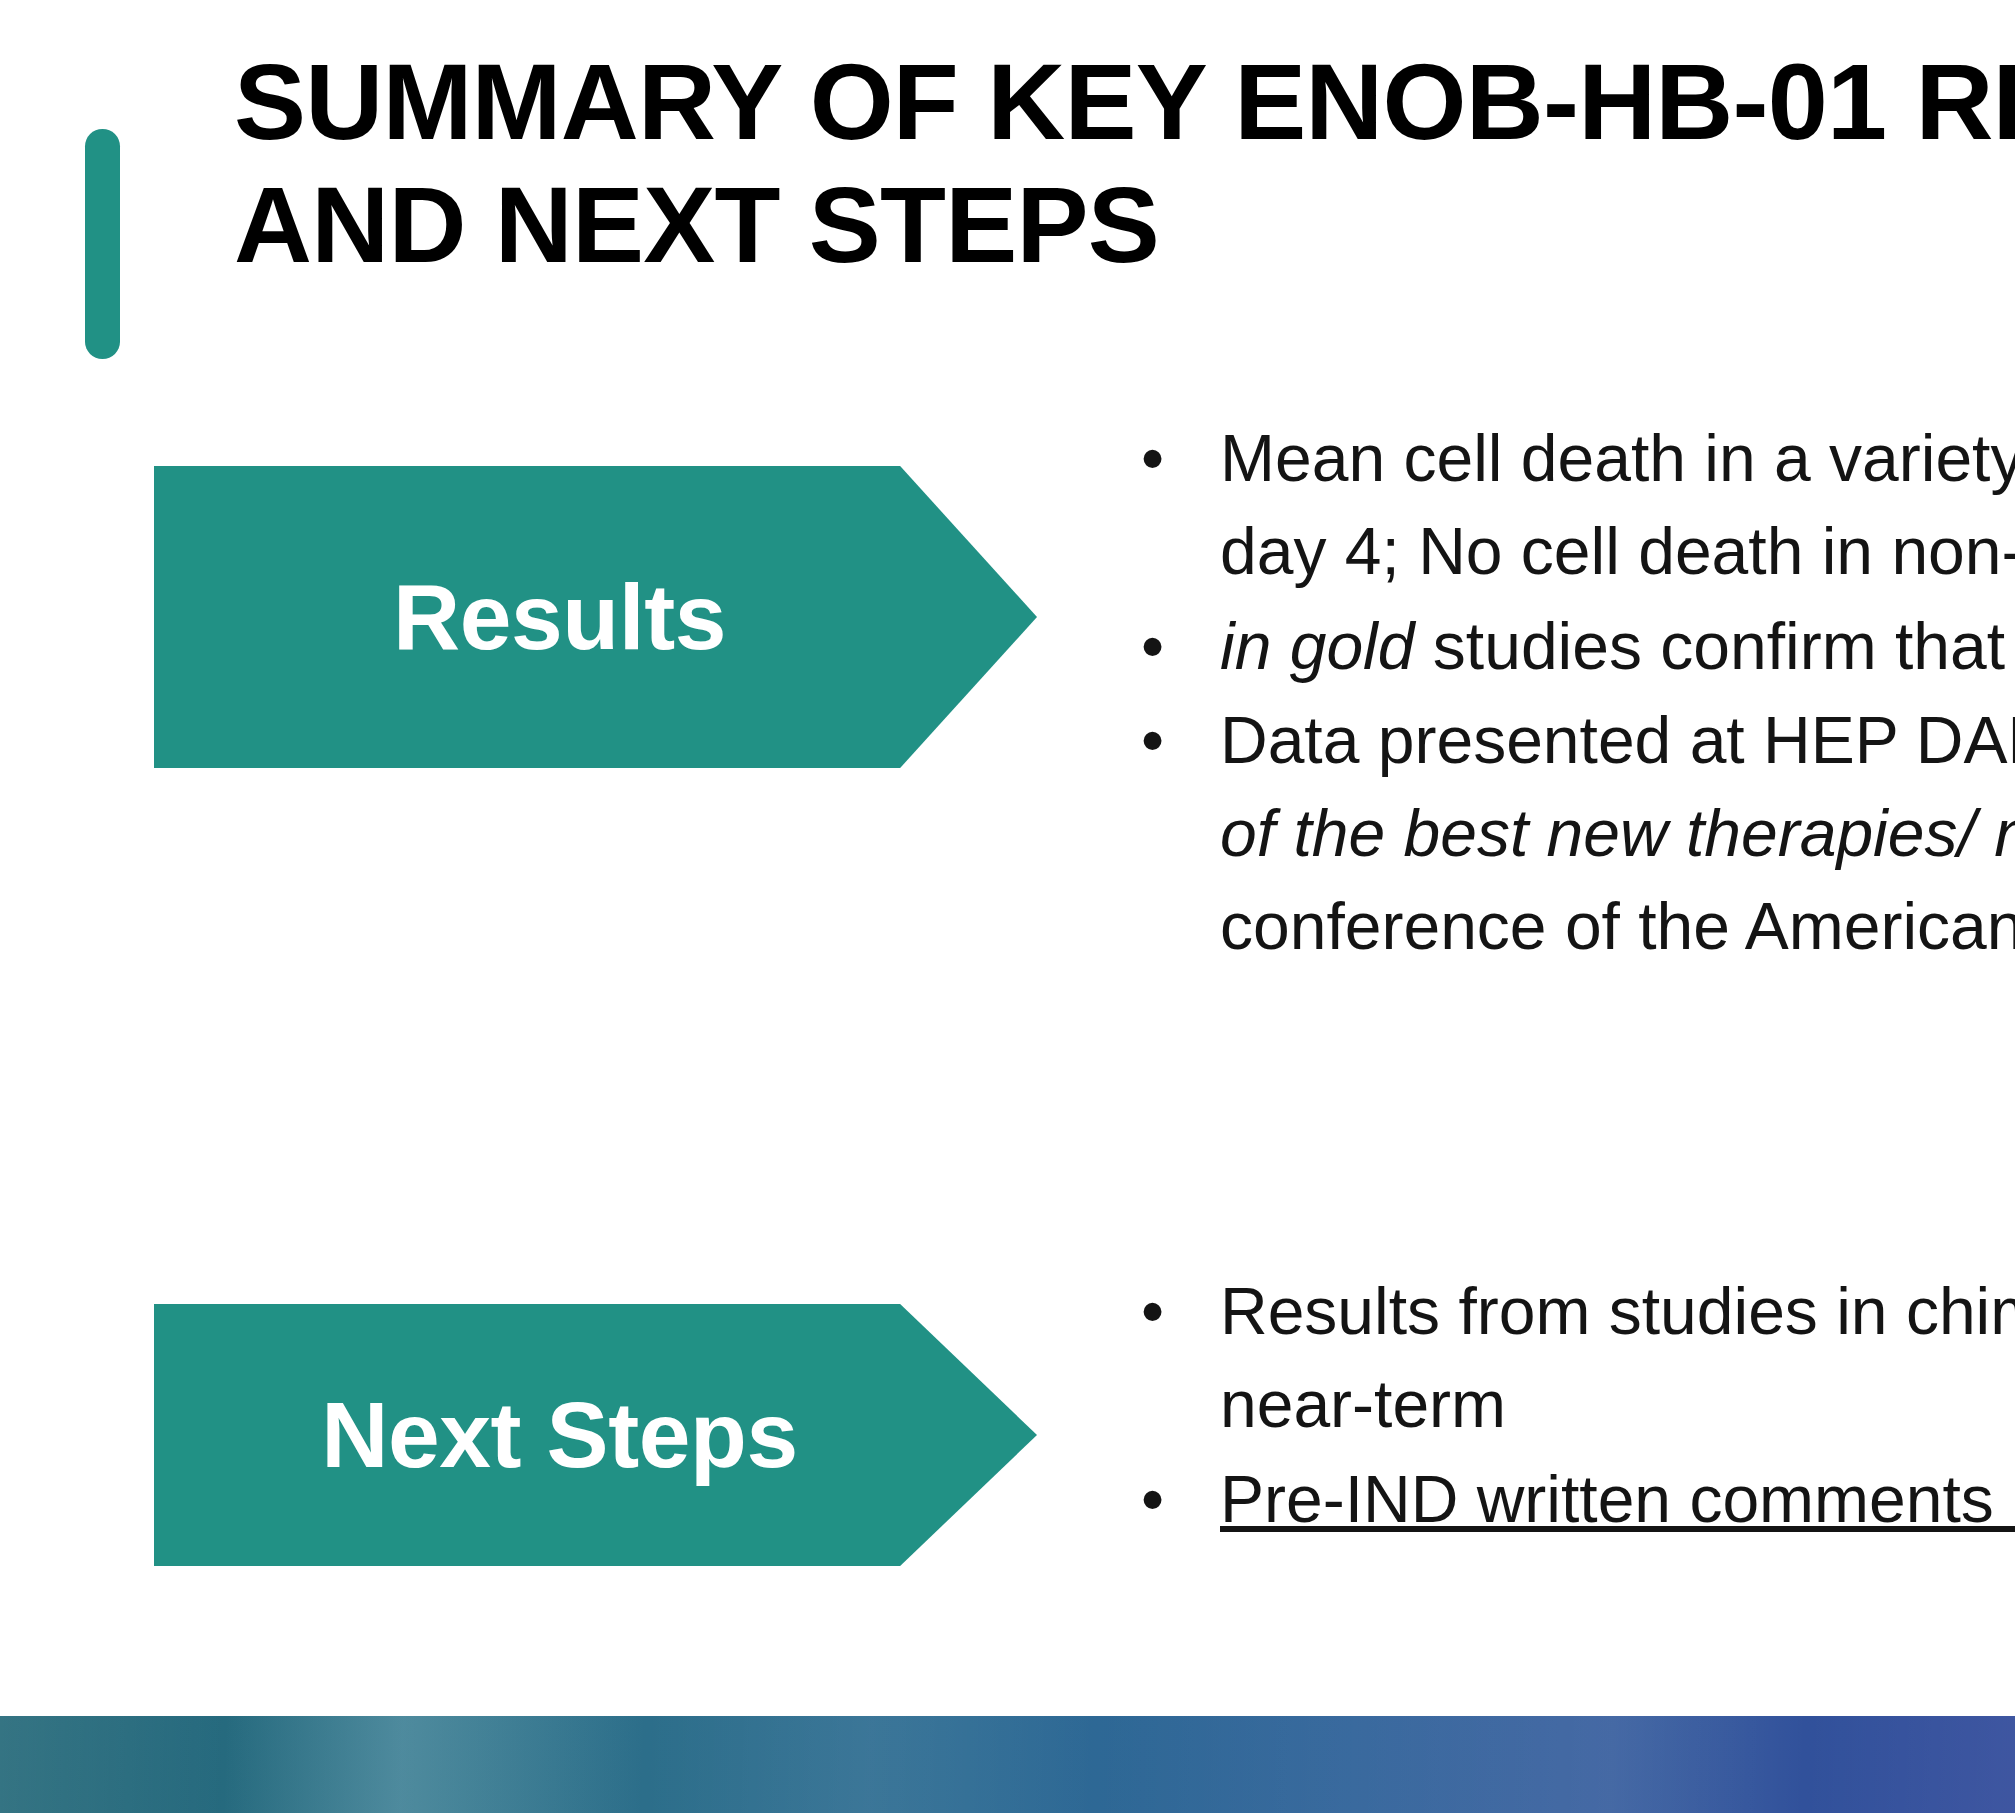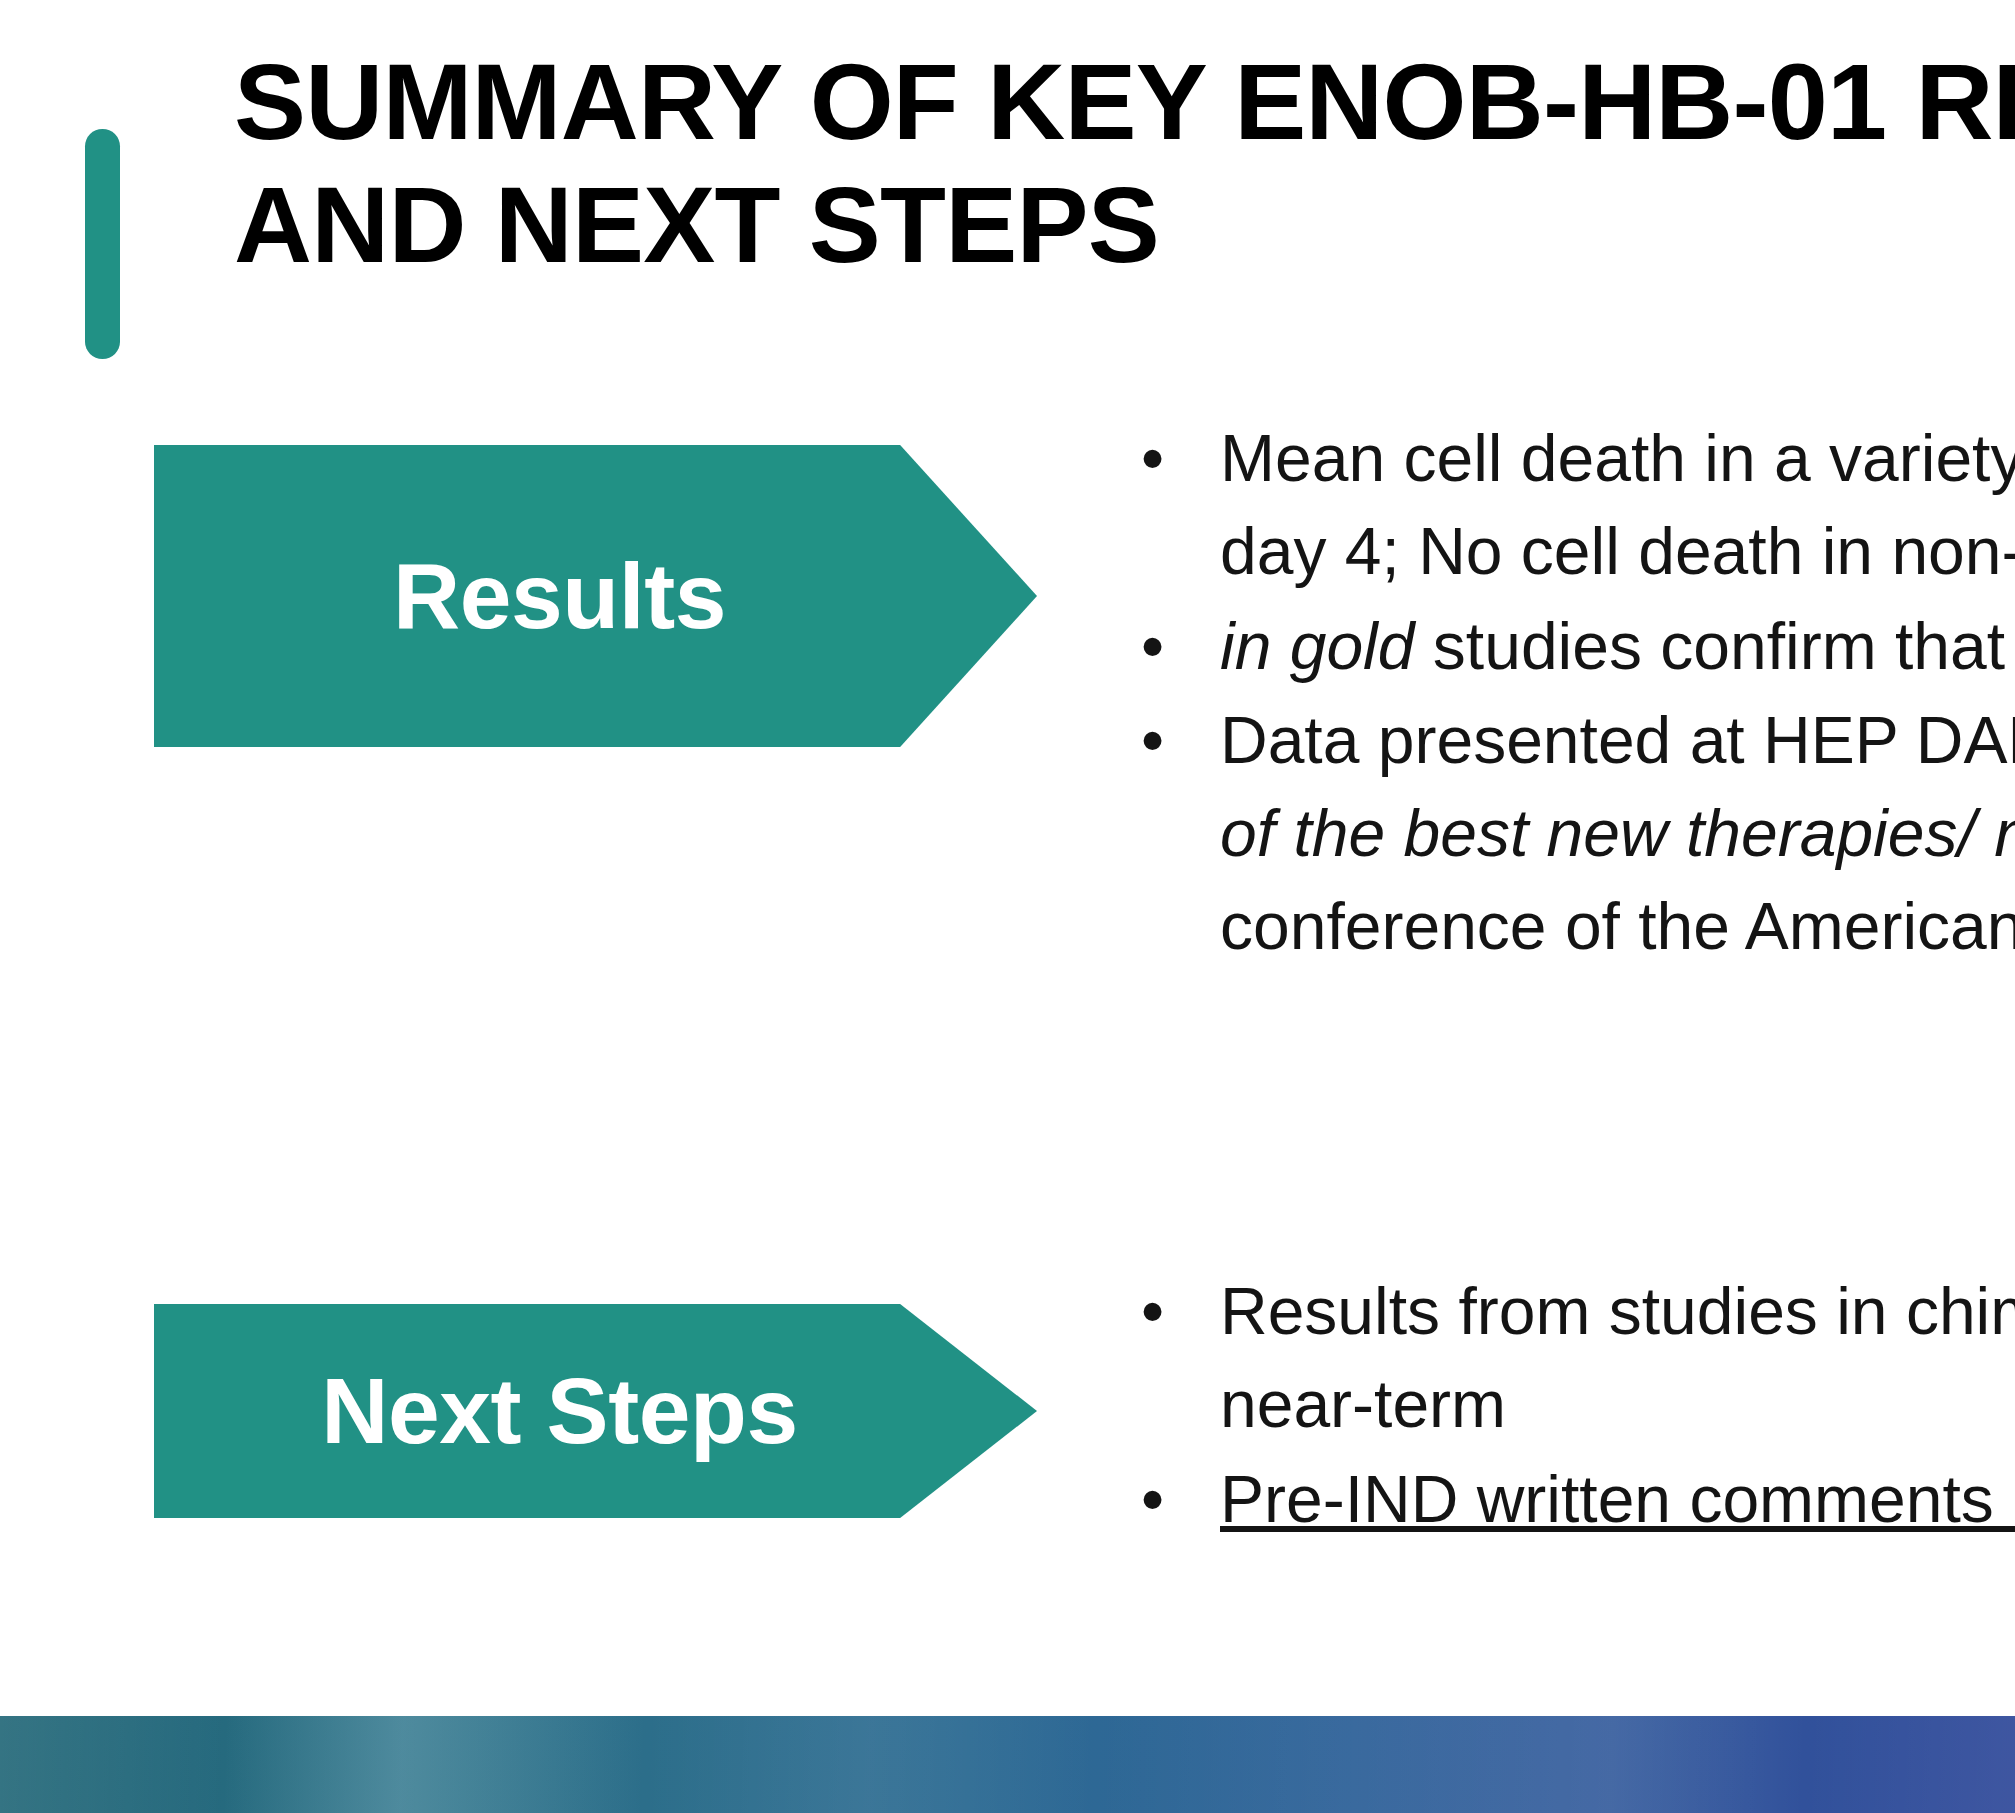--- a/index.html
+++ b/index.html
@@ -54,29 +54,29 @@
   .section-arrow-label {
     font-size: 93px;
     font-weight: bold;
     color: #ffffff;
     letter-spacing: -0.4px;
     transform: translateX(-36px);
     white-space: nowrap;
   }
   #arrow-results {
     left: 154px;
-    top: 445px;
+    top: 466px;
     width: 883px;
     height: 302px;
   }
   #arrow-next-steps {
     left: 154px;
     top: 1304px;
     width: 883px;
-    height: 214px;
+    height: 262px;
   }
 
   
   .bullet-group {
     position: absolute;
     left: 1124px;
     width: 2039px;
   }
   #bullets-results { top: 412px; }
   #bullets-next-steps { top: 1265px; }

